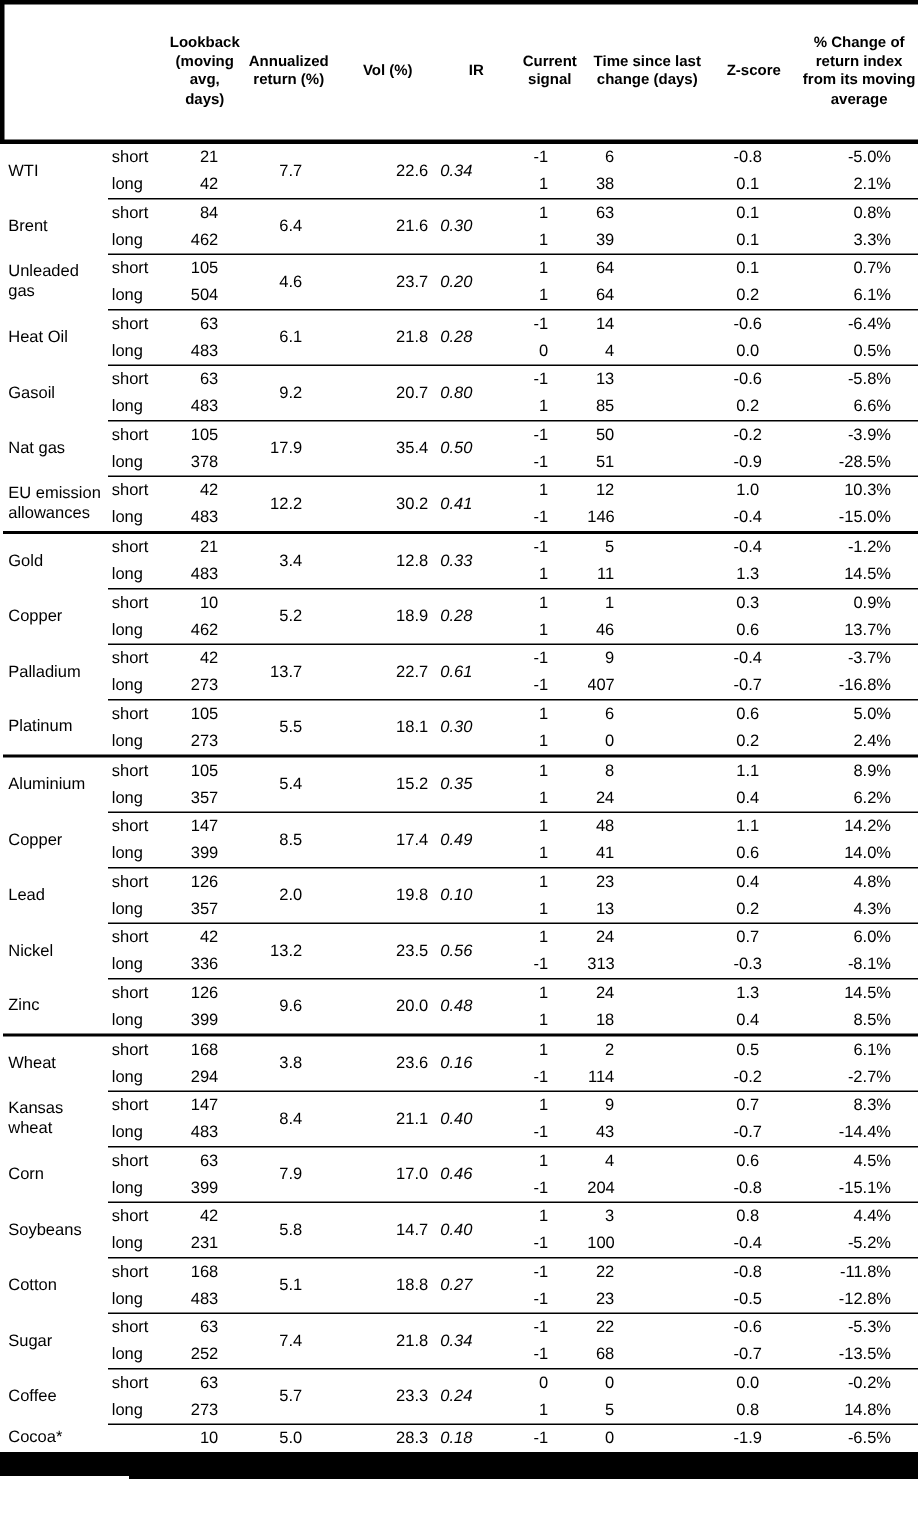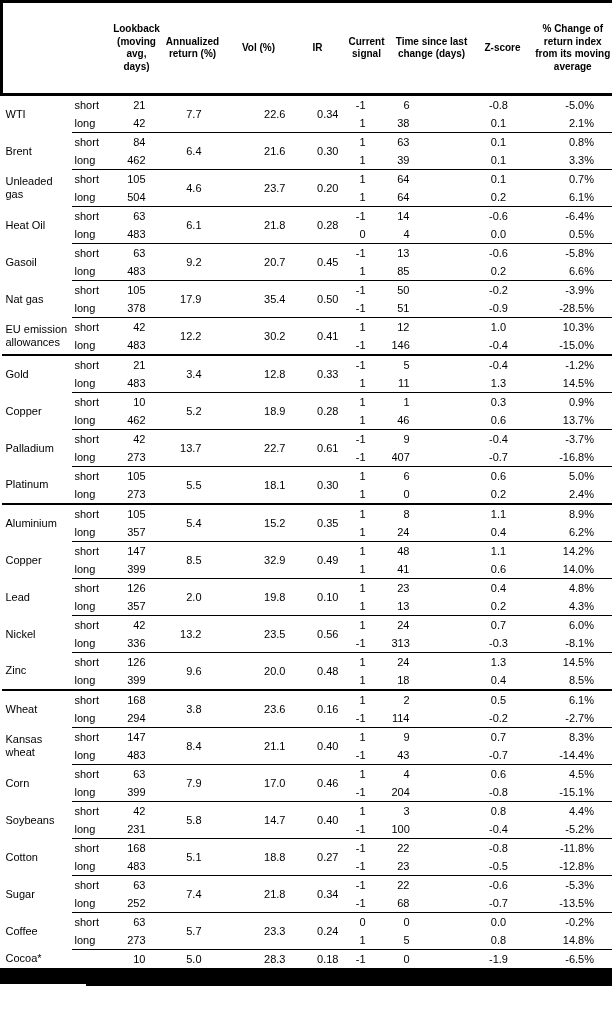--- a/index.html
+++ b/index.html
@@ -14,21 +14,21 @@
     padding:0 1px;
   }
   thead th.first{border-left:3px solid #000;}
   th.last, td.last{border-right:3px solid #be185d;}
   tbody td{font-size:11px; height:18px; line-height:18px; vertical-align:middle; white-space:nowrap;}
   td.c-name{text-align:left; padding-left:4px; line-height:13px; white-space:normal;}
   td.c-lbl{text-align:left; padding-left:3px;margin-left:24px;}
   td.c-lb{text-align:right; padding-right:16px;}
   td.c-ann{text-align:right; padding-right:22px;}
   td.c-vol{text-align:right; padding-right:8px;}
-  td.c-ir{text-align:right; padding-right:3px;}
+  td.c-ir{padding-right:3px;font-style:italic;}
   td.c-sig{text-align:right; padding-right:26px;}
   td.c-time{text-align:right; padding-right:62px;}
   td.c-z{text-align:center; padding-right:8px;}
   td.c-pct{text-align:right; padding-right:18px;}
   td.bt1{border-top:1px solid #000;}
   td.bt2{border-top:2px solid #000;}
   .footer{width:612px; height:18px; background:#000; position:relative;}
   .footnote-box{
     position:absolute; left:0; top:16px; height:15px; width:82px;
     background:#fff; font-size:11px; line-height:14px; padding-left:4px;
@@ -146,21 +146,21 @@
           <td class="c-time">4</td>
           <td class="c-z">0.0</td>
           <td class="c-pct last">0.5%</td>
         </tr>
         <tr>
           <td class="c-name" rowspan="2">Gasoil</td>
           <td class="c-lbl bt1">short</td>
           <td class="c-lb bt1">63</td>
           <td class="c-ann bt1" rowspan="2">9.2</td>
           <td class="c-vol bt1" rowspan="2">20.7</td>
-          <td class="c-ir bt1" rowspan="2">0.45</td>
+          <td class="c-ir bt1" rowspan="2">0.80</td>
           <td class="c-sig bt1">-1</td>
           <td class="c-time bt1">13</td>
           <td class="c-z bt1">-0.6</td>
           <td class="c-pct last bt1">-5.8%</td>
         </tr>
         <tr>
           <td class="c-lbl">long</td>
           <td class="c-lb">483</td>
           <td class="c-sig">1</td>
           <td class="c-time">85</td>
@@ -305,21 +305,21 @@
           <td class="c-sig">1</td>
           <td class="c-time">24</td>
           <td class="c-z">0.4</td>
           <td class="c-pct last">6.2%</td>
         </tr>
         <tr>
           <td class="c-name" rowspan="2">Copper</td>
           <td class="c-lbl bt1">short</td>
           <td class="c-lb bt1">147</td>
           <td class="c-ann bt1" rowspan="2">8.5</td>
-          <td class="c-vol bt1" rowspan="2">32.9</td>
+          <td class="c-vol bt1" rowspan="2">17.4</td>
           <td class="c-ir bt1" rowspan="2">0.49</td>
           <td class="c-sig bt1">1</td>
           <td class="c-time bt1">48</td>
           <td class="c-z bt1">1.1</td>
           <td class="c-pct last bt1">14.2%</td>
         </tr>
         <tr>
           <td class="c-lbl">long</td>
           <td class="c-lb">399</td>
           <td class="c-sig">1</td>

